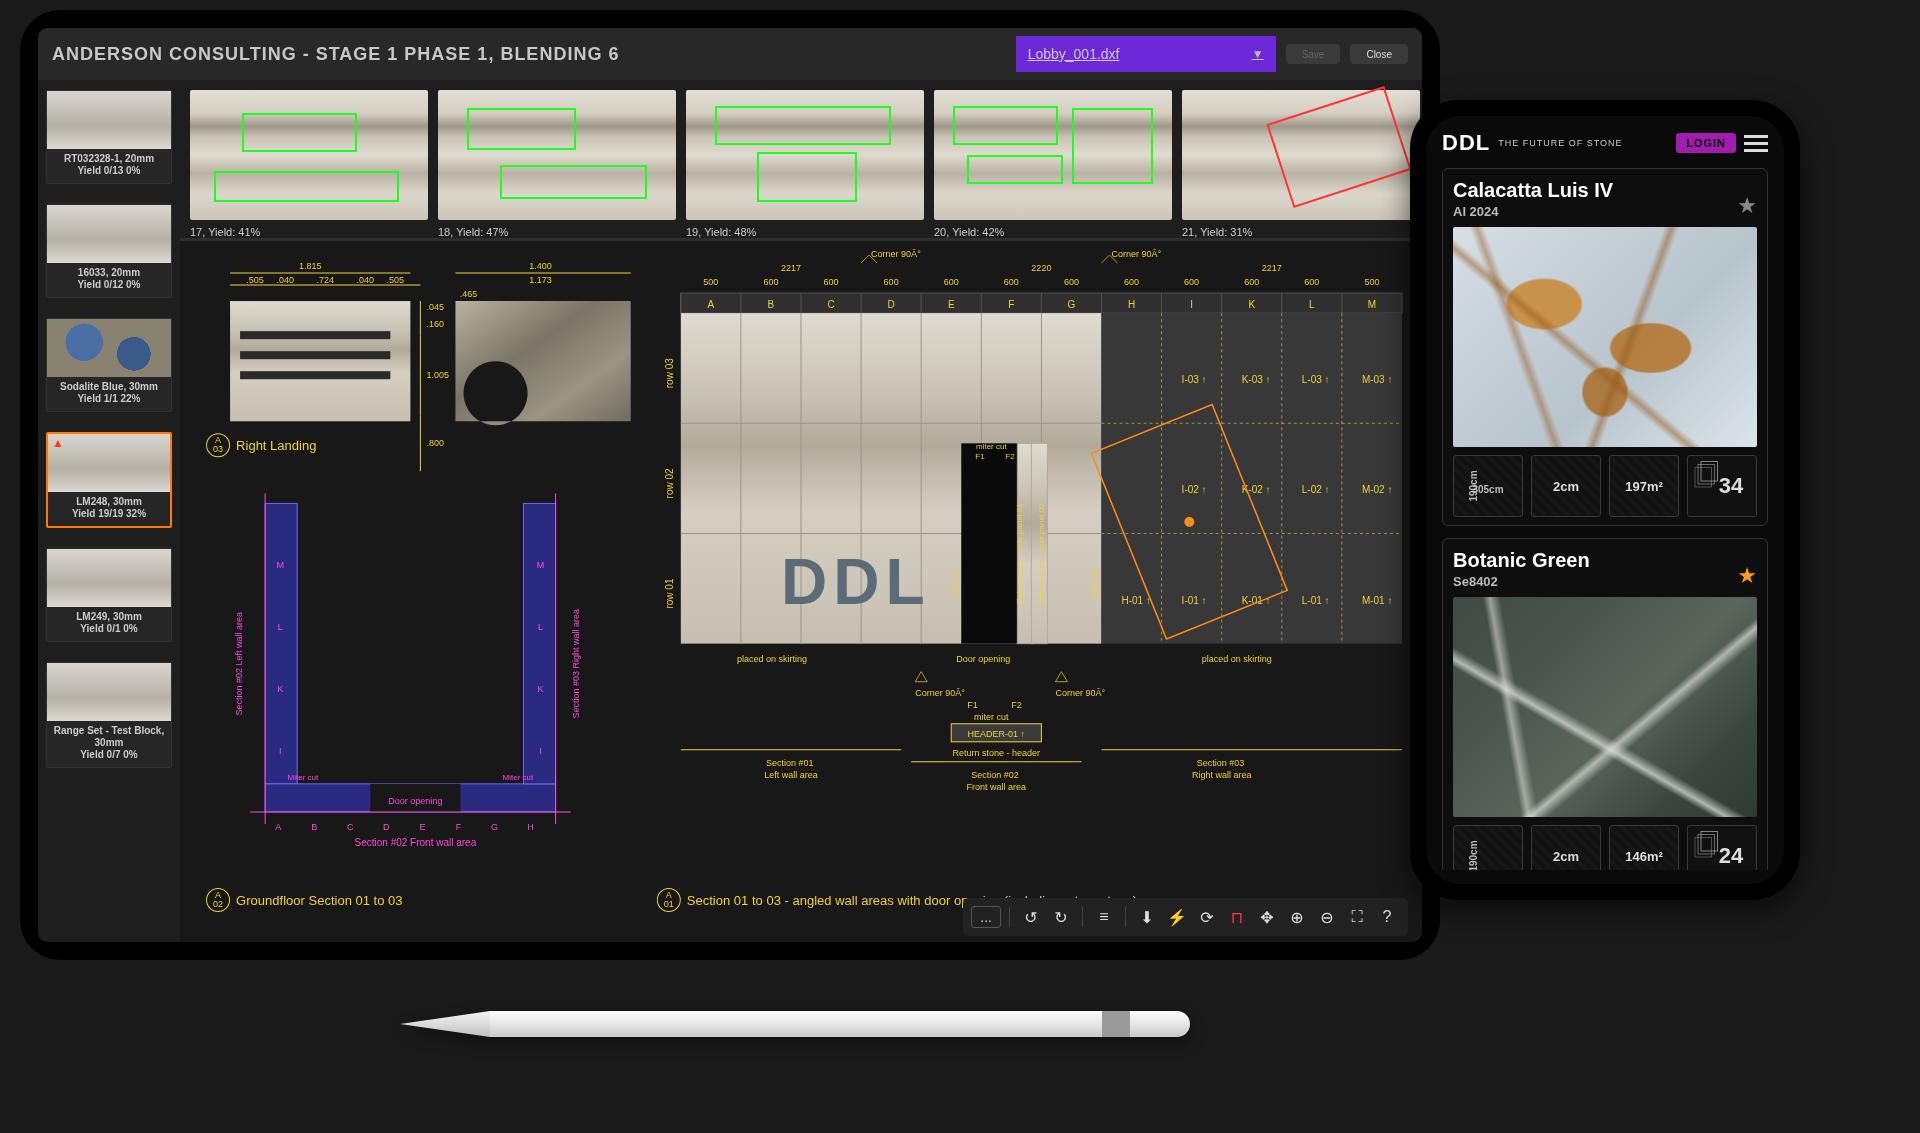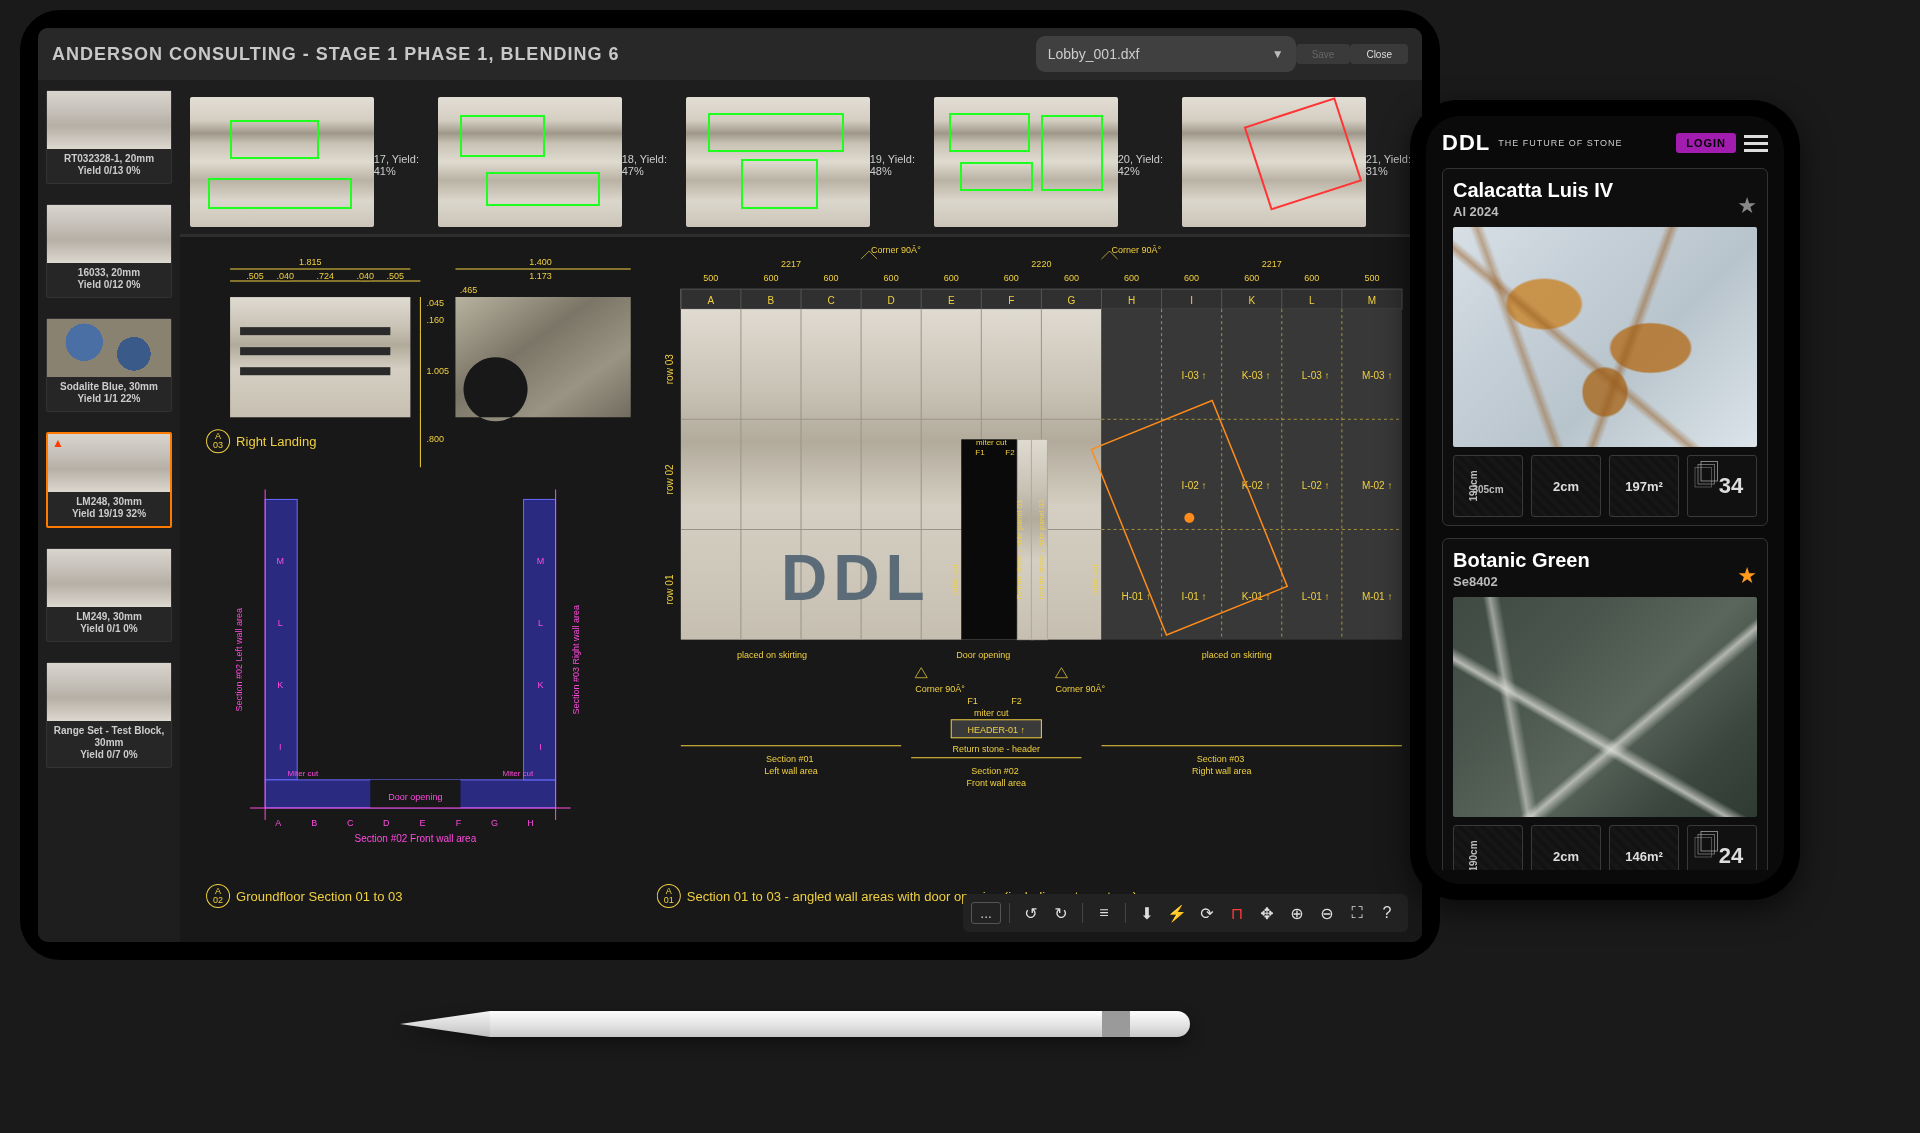--- a/index.html
+++ b/index.html
@@ -34,39 +34,41 @@
     overflow: hidden;
   }
 
   
   .hdr {
     height: 52px;
     background: #282828;
     display: flex;
     align-items: center;
     padding: 0 14px;
+    gap: 10px;
     font-size: 18px;
     letter-spacing: 1px;
     color: #c8c8c8;
     font-weight: 600;
   }
   .hdr .title { flex: 1; }
   .file-select {
     width: 260px;
     height: 36px;
-    background: #404040;
-    border-radius: 9px;
+    background: #6d28d9;
+    border-radius: 0;
     display: flex;
     align-items: center;
     padding: 0 12px;
     font-size: 14px;
     color: #ccc;
     letter-spacing: 0;
     font-weight: 400;
     justify-content: space-between;
+    text-decoration: underline;
   }
   .file-select .chev { font-size: 12px; color:#bbb; }
   .btn {
     height: 20px;
     padding: 0 16px;
     background: #3a3a3a;
     border-radius: 4px;
     display: flex;
     align-items: center;
     font-size: 10px;
@@ -140,22 +142,22 @@
   .slab-strip {
     height: 168px;
     background: #1e1e1e;
     display: flex;
     gap: 10px;
     padding: 10px 10px 0 10px;
   }
   .slab {
     flex: 0 0 238px;
     display: flex;
-    flex-direction: row;
-    align-items: center;
+    flex-direction: column;
+    align-items: flex-start;
   }
   .slab-img {
     width: 100%;
     height: 130px;
     background:
       linear-gradient(180deg,
         #e3ded5 0%, #d4cec2 18%, #9f988a 28%, #c9c3b6 36%,
         #e0dbd0 50%, #b9b2a4 64%, #dcd7cc 80%, #cbc5b8 100%);
     position: relative;
     border-radius: 2px;

